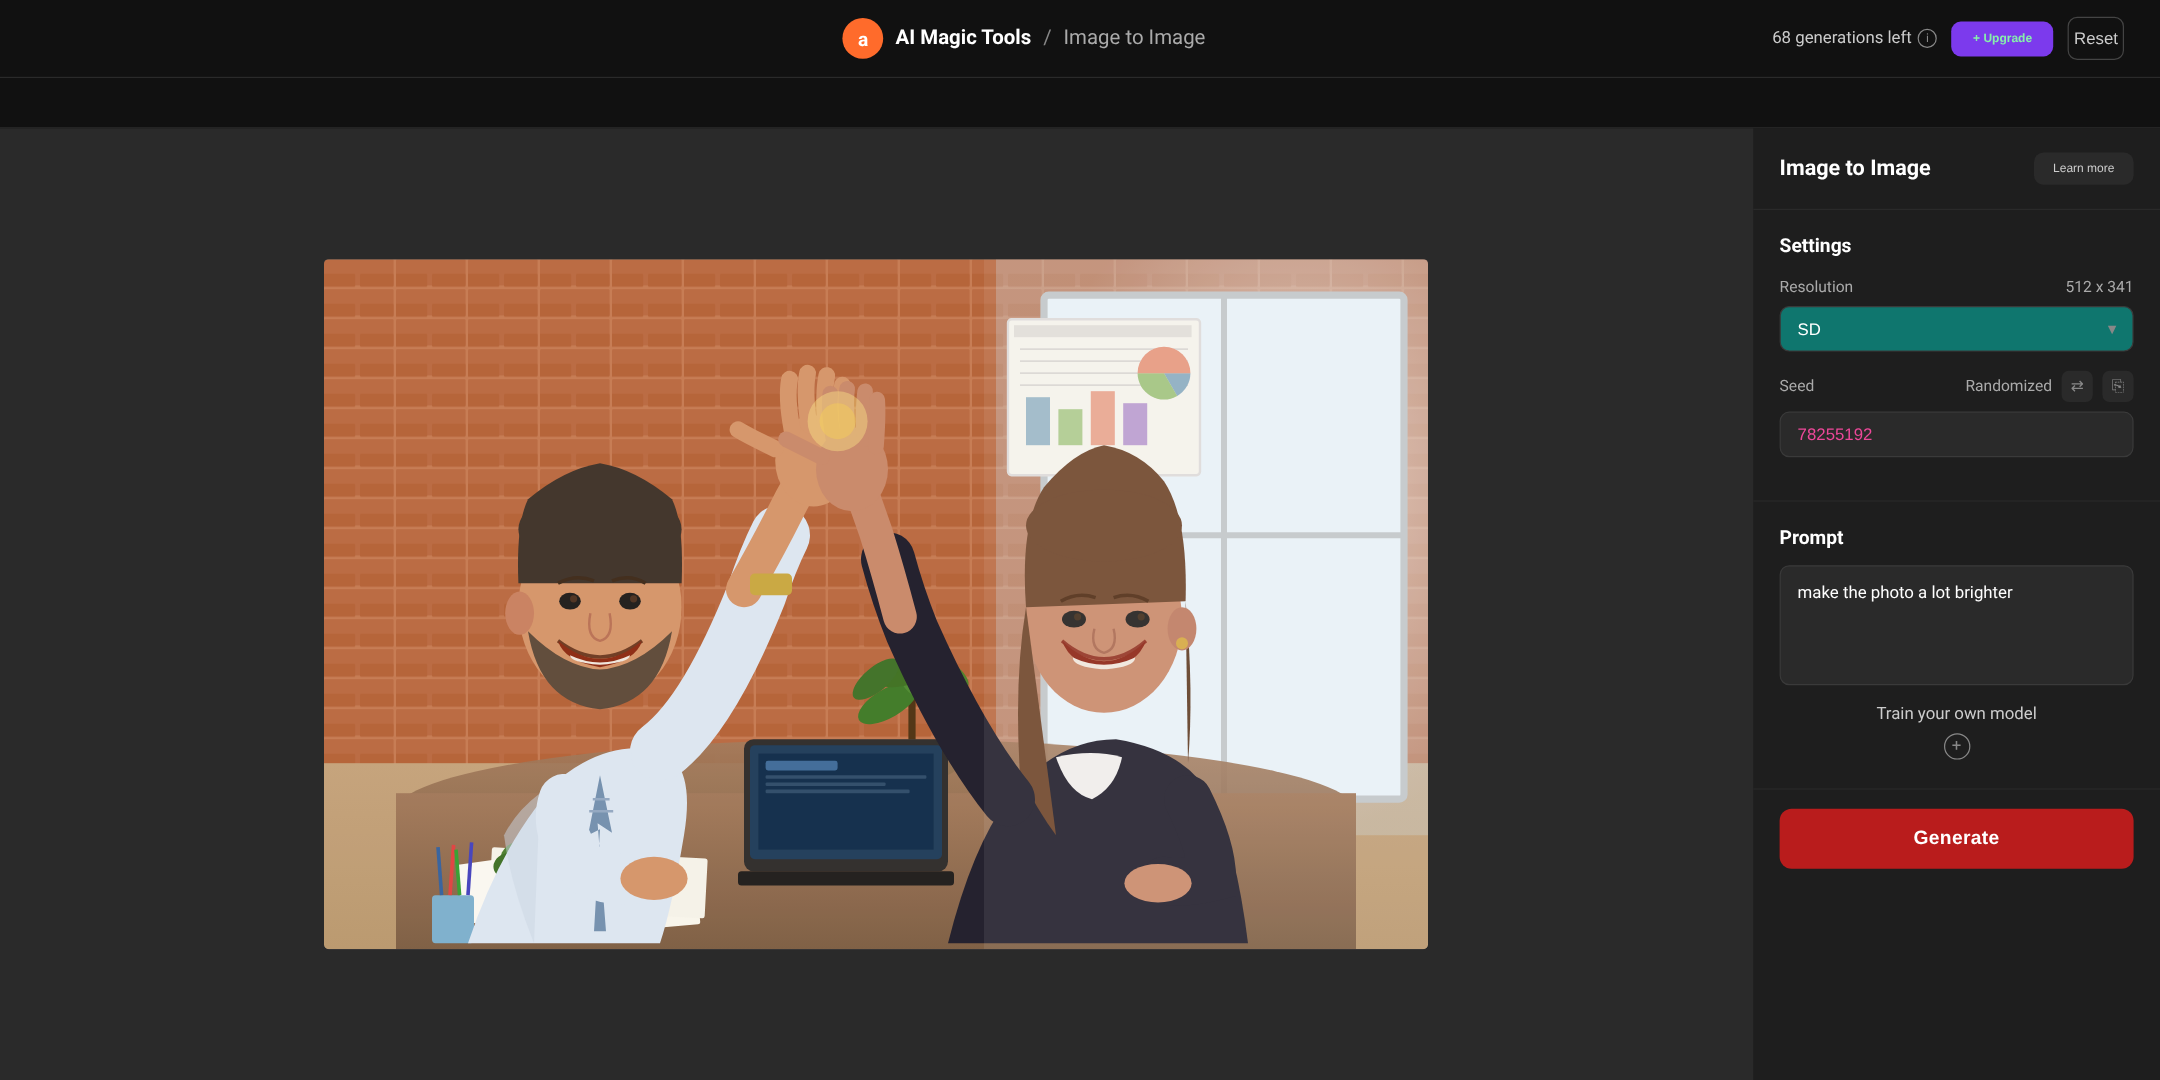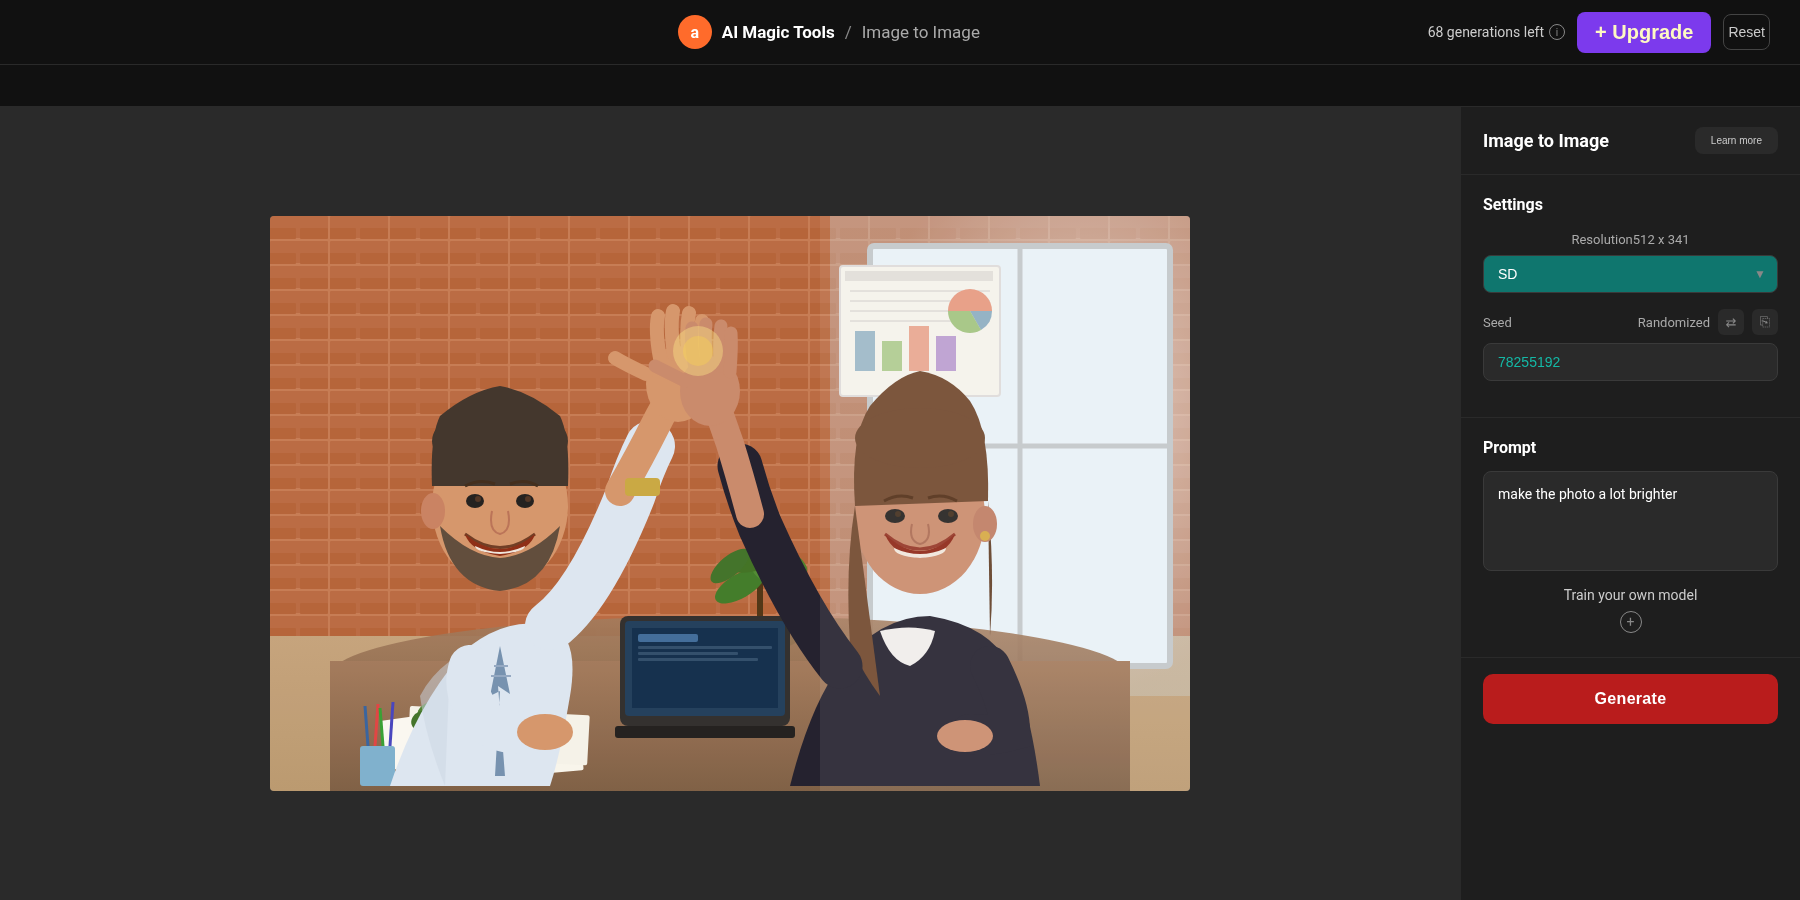--- a/index.html
+++ b/index.html
@@ -75,25 +75,25 @@
       border: 1px solid #888;
       display: inline-flex;
       align-items: center;
       justify-content: center;
       font-size: 10px;
       color: #888;
       cursor: pointer;
     }
     .btn-upgrade {
       background: #7c3aed;
-      color: #fef9c3;
+      color: #86efac;
       border: none;
       border-radius: 8px;
       padding: 9px 18px;
-      font-size: 20px;
+      font-size: 10px;
       font-weight: 600;
       cursor: pointer;
       display: flex;
       align-items: center;
       gap: 6px;
     }
     .btn-reset {
       background: transparent;
       color: #cccccc;
       border: 1px solid #444;
@@ -180,21 +180,21 @@
       color: #ffffff;
       margin-bottom: 18px;
     }
 
     .setting-row {
       margin-bottom: 16px;
     }
 
     .setting-label-row {
       display: flex;
-      justify-content: center;
+      justify-content: space-between;
       align-items: center;
       margin-bottom: 8px;
     }
 
     .setting-label {
       font-size: 13px;
       color: #aaaaaa;
     }
 
     .setting-value {
@@ -294,21 +294,21 @@
       cursor: pointer;
       font-size: 13px;
       color: #888;
     }
 
     .seed-input {
       width: 100%;
       background: #2a2a2a;
       border: 1px solid #3a3a3a;
       border-radius: 8px;
-      color: #14b8a6;
+      color: #ec4899;
       padding: 10px 14px;
       font-size: 14px;
     }
 
     .prompt-title {
       font-size: 16px;
       font-weight: 700;
       color: #ffffff;
       margin-bottom: 14px;
     }

